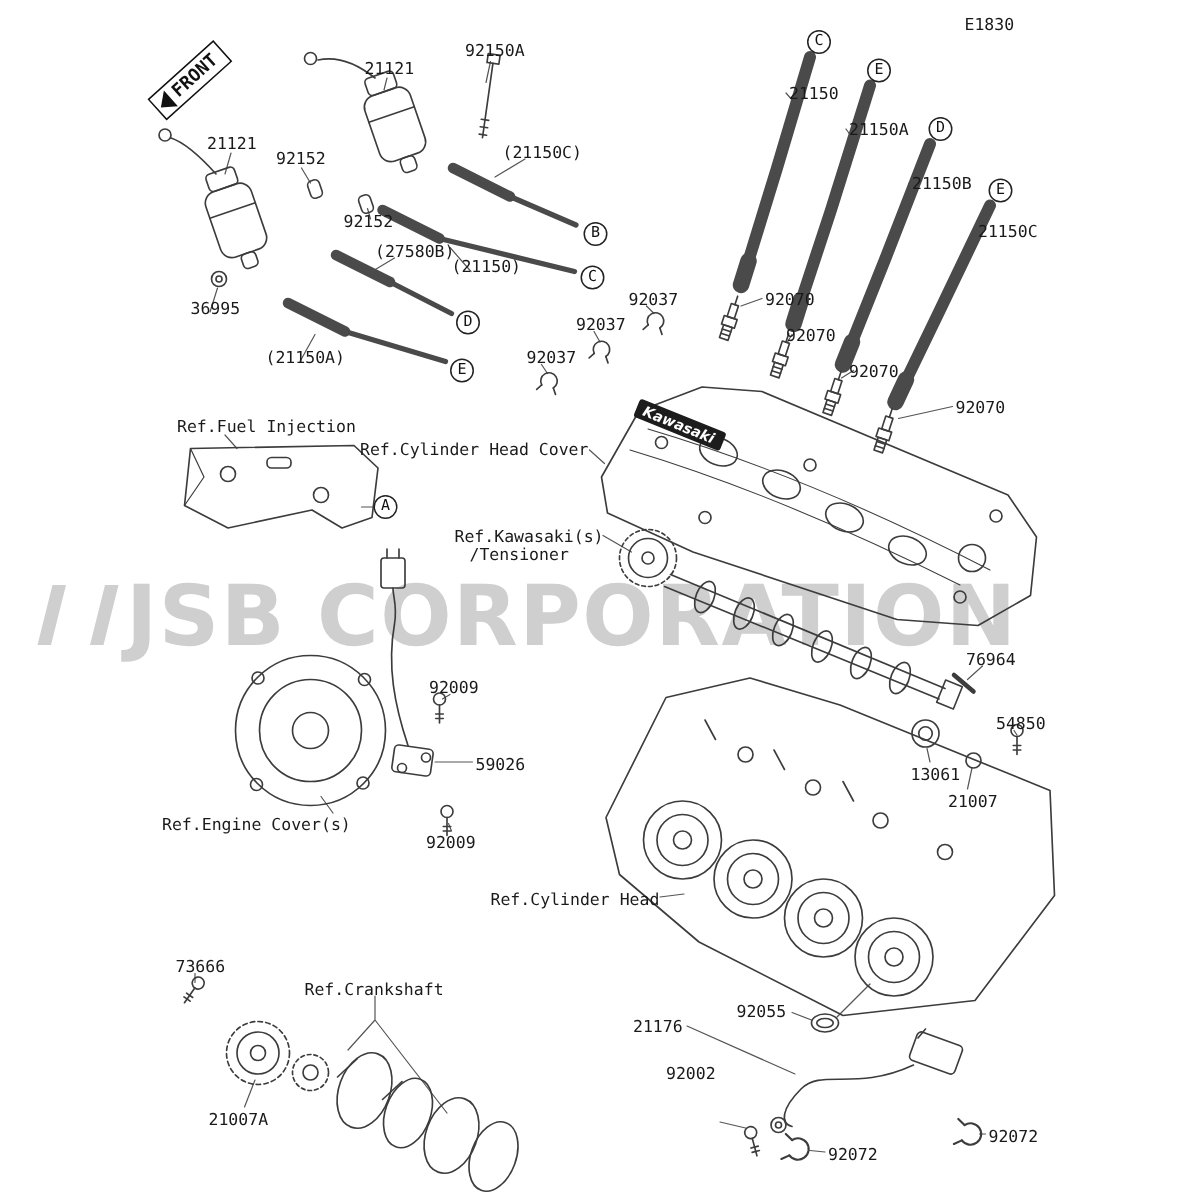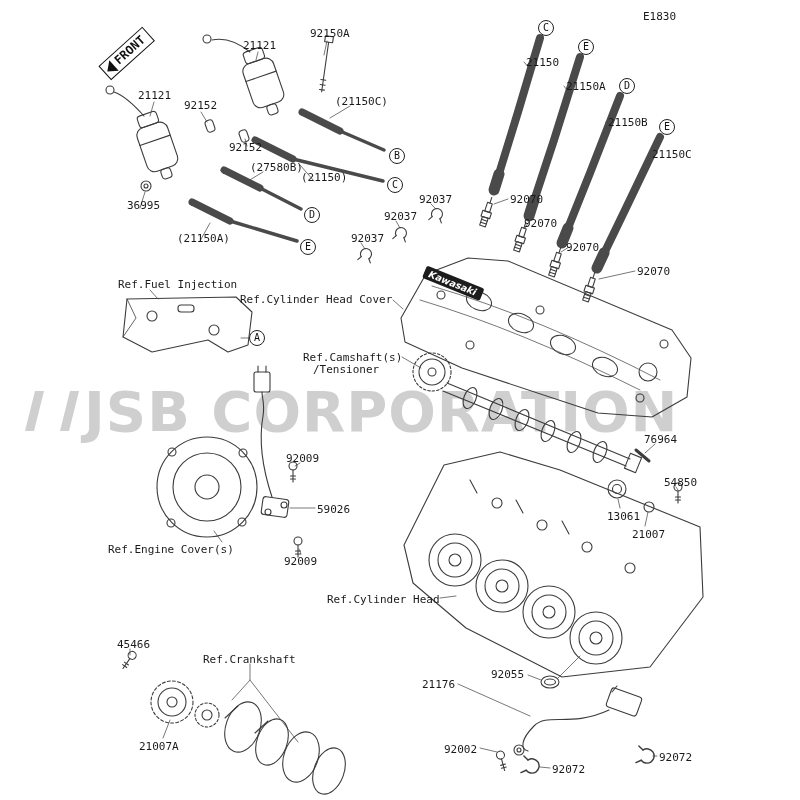--- a/index.html
+++ b/index.html
@@ -317,31 +317,31 @@
     <span class="lbl" style="left:419px;top:193px">92037</span>
     <span class="lbl" style="left:384px;top:210px">92037</span>
     <span class="lbl" style="left:351px;top:232px">92037</span>
     <span class="lbl" style="left:286px;top:452px">92009</span>
     <span class="lbl" style="left:317px;top:503px">59026</span>
     <span class="lbl" style="left:284px;top:555px">92009</span>
     <span class="lbl" style="left:644px;top:433px">76964</span>
     <span class="lbl" style="left:664px;top:476px">54850</span>
     <span class="lbl" style="left:607px;top:510px">13061</span>
     <span class="lbl" style="left:632px;top:528px">21007</span>
-    <span class="lbl" style="left:117px;top:638px">45466</span>
+    <span class="lbl" style="left:117px;top:638px">73666</span>
     <span class="lbl" style="left:139px;top:740px">21007A</span>
     <span class="lbl" style="left:422px;top:678px">21176</span>
     <span class="lbl" style="left:491px;top:668px">92055</span>
-    <span class="lbl" style="left:444px;top:743px">92002</span>
+    <span class="lbl" style="left:444px;top:709px">92002</span>
     <span class="lbl" style="left:552px;top:763px">92072</span>
     <span class="lbl" style="left:659px;top:751px">92072</span>
 
     <span class="lbl" style="left:118px;top:278px">Ref.Fuel Injection</span>
     <span class="lbl" style="left:240px;top:293px">Ref.Cylinder Head Cover</span>
-    <span class="lbl" style="left:303px;top:351px">Ref.Camshaft(s)</span>
+    <span class="lbl" style="left:303px;top:351px">Ref.Kawasaki(s)</span>
     <span class="lbl" style="left:313px;top:363px">/Tensioner</span>
     <span class="lbl" style="left:108px;top:543px">Ref.Engine Cover(s)</span>
     <span class="lbl" style="left:327px;top:593px">Ref.Cylinder Head</span>
     <span class="lbl" style="left:203px;top:653px">Ref.Crankshaft</span>
 
     <div class="mk" style="left:389px;top:148px">B</div>
     <div class="mk" style="left:387px;top:177px">C</div>
     <div class="mk" style="left:304px;top:207px">D</div>
     <div class="mk" style="left:300px;top:239px">E</div>
     <div class="mk" style="left:538px;top:20px">C</div>

